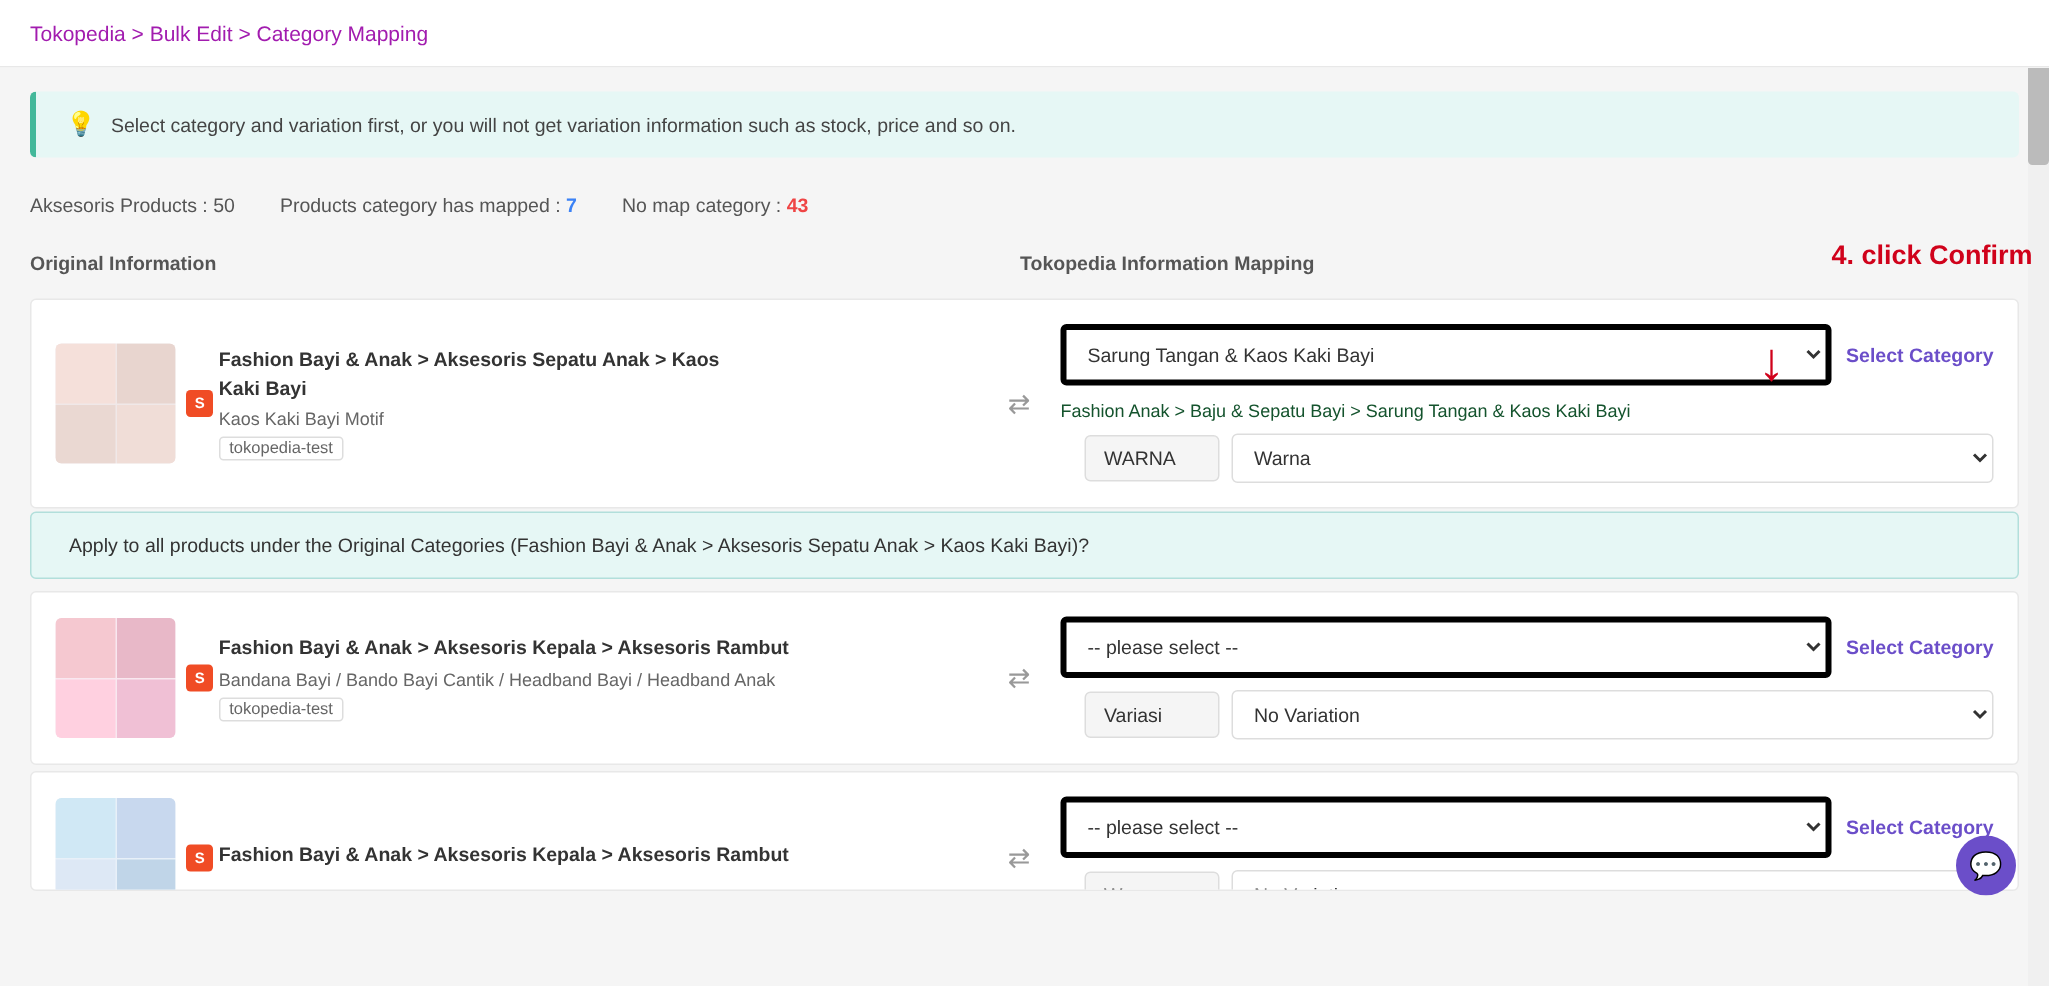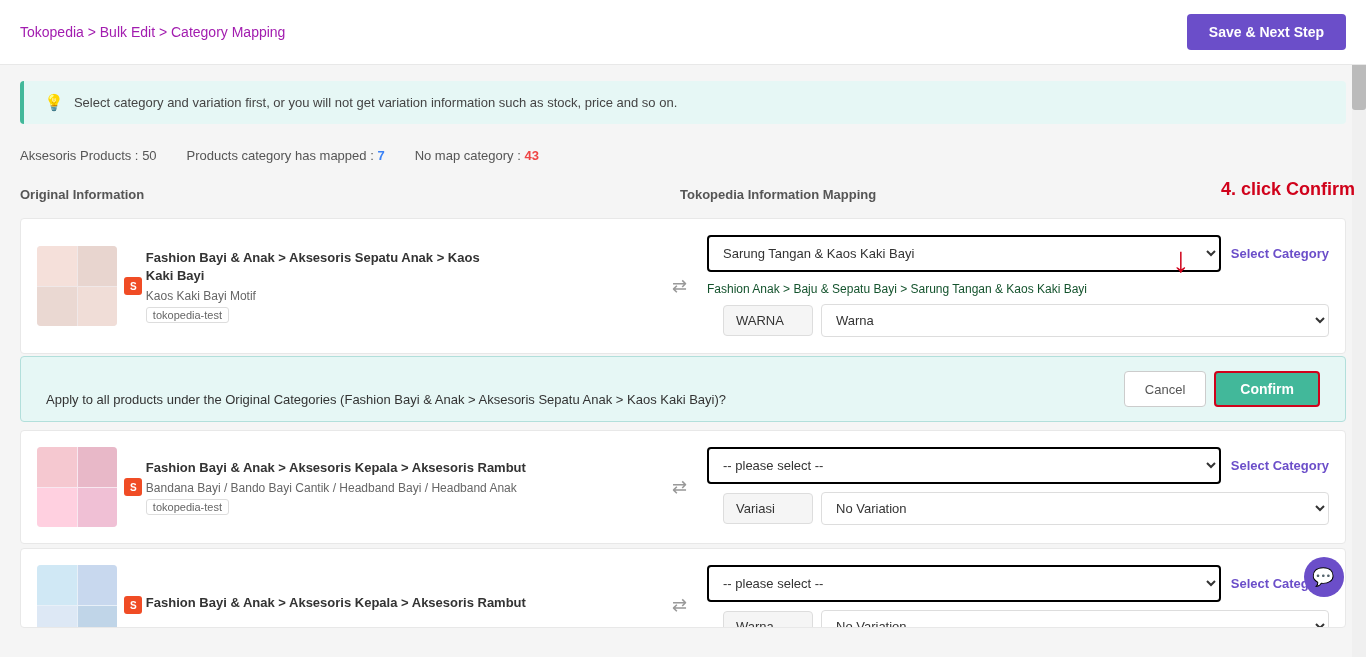--- a/index.html
+++ b/index.html
@@ -182,21 +182,21 @@
 
     .mapping-row {
       display: flex;
       align-items: center;
       gap: 10px;
     }
 
     .select-mapping {
       flex: 1;
       padding: 8px 10px;
-      border: 2px solid #000000;
+      border: 4px solid #000000;
       border-radius: 4px;
       font-size: 13px;
       color: #333;
       background: #fff;
       cursor: pointer;
       appearance: auto;
     }
 
     .select-link {
       color: #6b4ec9;
@@ -324,21 +324,20 @@
       display: flex;
       align-items: center;
       gap: 0;
     }
   </style>
 </head>
 <body>
 
 <div class="header">
   <span class="breadcrumb">Tokopedia &gt; Bulk Edit &gt; Category Mapping</span>
-  <button class="btn-save-next">Save &amp; Next Step</button>
 </div>
 
 <div class="info-banner">
   <span class="info-icon">💡</span>
   <span>Select category and variation first, or you will not get variation information such as stock, price and so on.</span>
 </div>
 
 <div class="stats-row">
   <span>
     <span>Aksesoris Products :</span>
@@ -401,24 +400,20 @@
         <select class="select-variation">
           <option>Warna</option>
           <option>No Variation</option>
         </select>
       </div>
     </div>
   </div>
 
   <div class="confirm-bar">
     <span class="confirm-bar-text">Apply to all products under the Original Categories (Fashion Bayi &amp; Anak &gt; Aksesoris Sepatu Anak &gt; Kaos Kaki Bayi)?</span>
-    <div class="confirm-bar-buttons">
-      <button class="btn-cancel">Cancel</button>
-      <button class="btn-confirm">Confirm</button>
-    </div>
   </div>
 
   <div class="product-row" style="margin-top:8px;">
     <div class="product-left-with-arrow">
       <div class="product-thumb" style="background:#f8e8f0;">
         <div class="product-thumb-inner">
           <div class="thumb-cell" style="background:#f5c8d0;"></div>
           <div class="thumb-cell" style="background:#e8b8c8;"></div>
           <div class="thumb-cell" style="background:#ffd0e0;"></div>
           <div class="thumb-cell" style="background:#f0c0d5;"></div>

